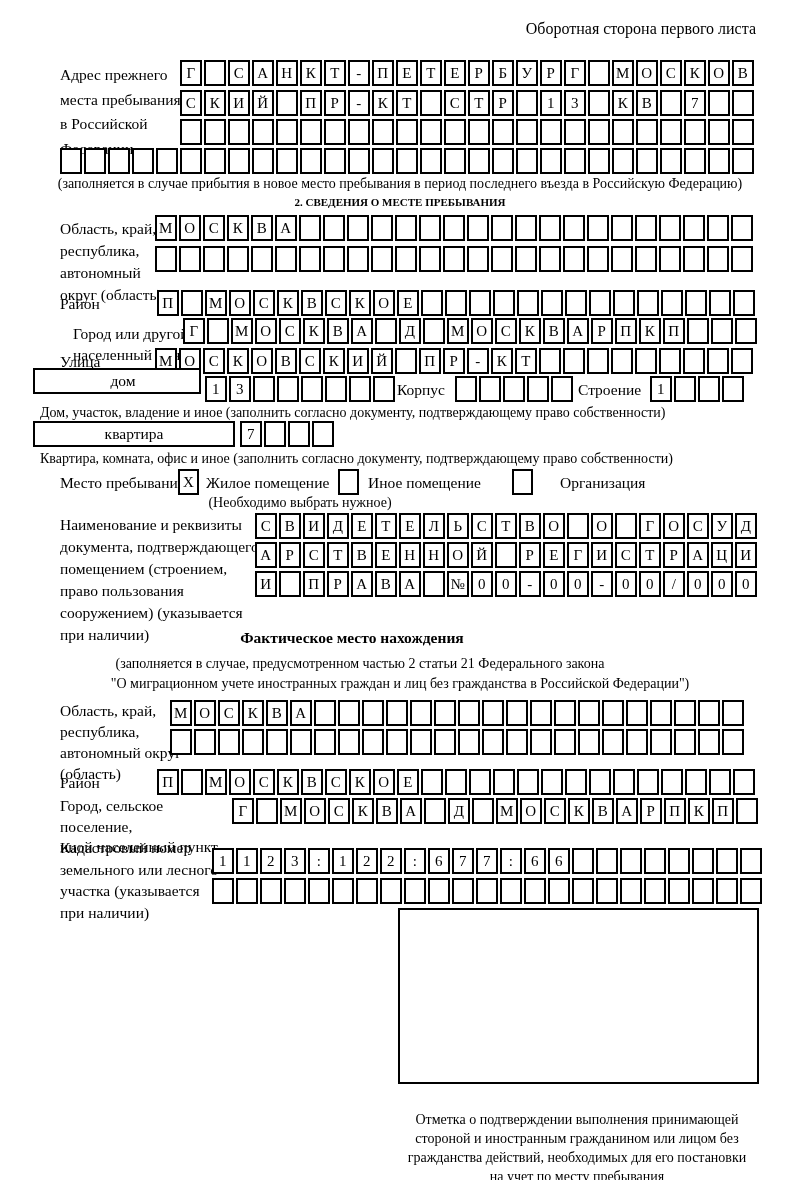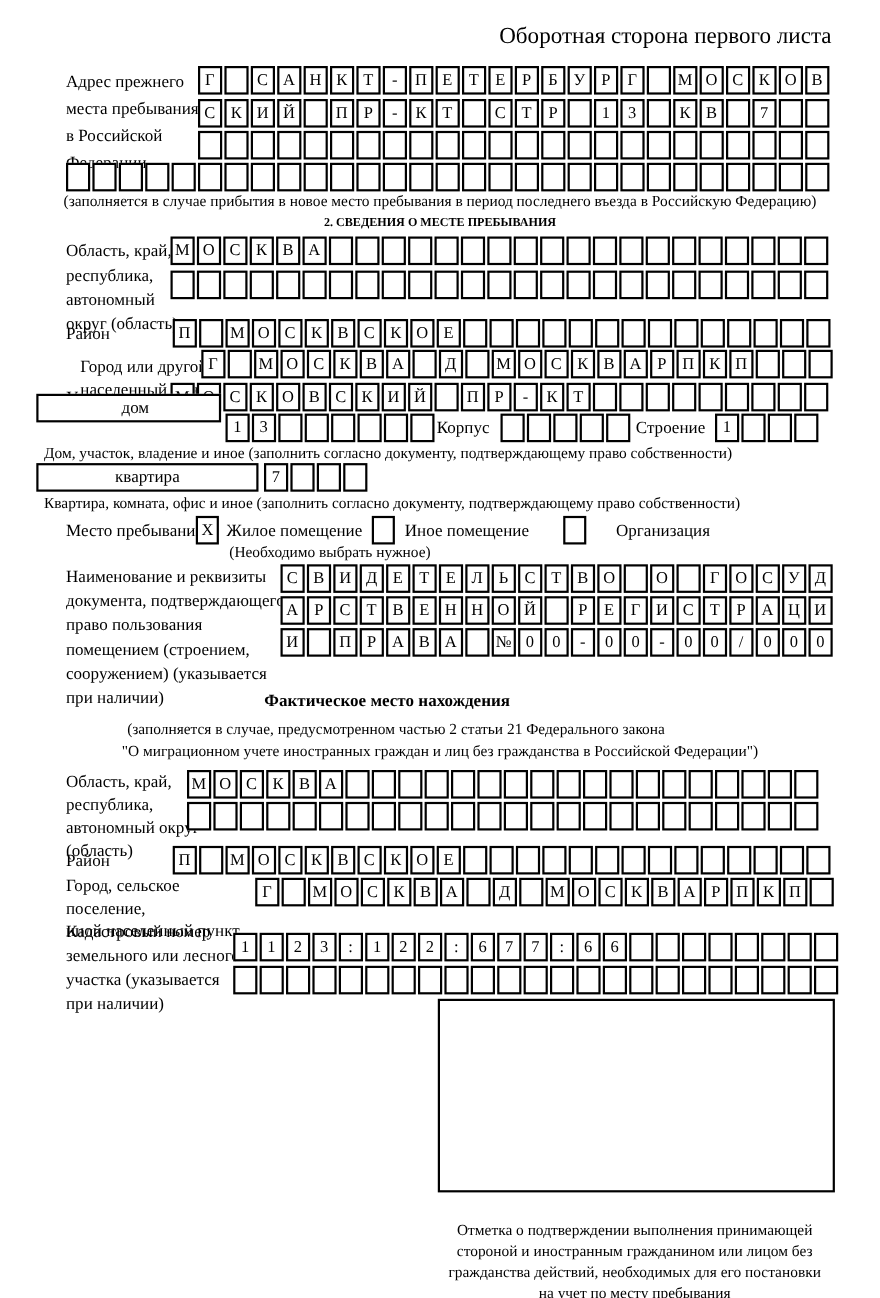--- a/index.html
+++ b/index.html
@@ -30,21 +30,21 @@
     display:flex; align-items:center; justify-content:center;
     font-size:15px; background:#fff;
   }
   .stamp { position:absolute; border:2px solid #000; background:#fff; }
 </style>
 </head>
 <body>
 
 <div id="page">
 
-  <div class="abs" style="top:20px; right:44px; font-size:21px;">Оборотная сторона первого листа</div>
+  <div class="abs" style="top:20px; right:44px; font-size:16px;">Оборотная сторона первого листа</div>
 
   <div class="lbl" style="left:60px; top:63px; line-height:24.5px; width:125px;">
     <div>Адрес прежнего</div>
     <div>места пребывания</div>
     <div>в Российской</div>
     <div>Федерации</div>
   </div>
   <div class="grid" style="left:180px; top:60px;">
       <span class="cell">Г</span>
       <span class="cell"></span>
@@ -301,21 +301,21 @@
       <span class="cell"></span>
       <span class="cell"></span>
       <span class="cell"></span>
       <span class="cell"></span>
       <span class="cell"></span>
       <span class="cell"></span>
       <span class="cell"></span>
       <span class="cell"></span>
     </div>
 
-  <div class="wbox" style="left:33px; top:358px; width:168px;padding-left:12px;">дом</div>
+  <div class="wbox" style="left:33px; top:368px; width:168px;padding-left:12px;">дом</div>
   <div class="grid" style="left:205px; top:376px;">
       <span class="cell">1</span>
       <span class="cell">3</span>
       <span class="cell"></span>
       <span class="cell"></span>
       <span class="cell"></span>
       <span class="cell"></span>
       <span class="cell"></span>
       <span class="cell"></span>
     </div>
@@ -350,22 +350,22 @@
   <div class="lbl" style="left:206px; top:472px;">Жилое помещение</div>
   <div class="cb" style="left:338px; top:469px;"></div>
   <div class="lbl" style="left:368px; top:472px;">Иное помещение</div>
   <div class="cb" style="left:512px; top:469px;"></div>
   <div class="lbl" style="left:560px; top:472px;">Организация</div>
   <div class="cap center" style="left:150px; top:495px; width:300px;">(Необходимо выбрать нужное)</div>
 
   <div class="lbl" style="left:60px; top:514px; line-height:22px; width:200px;">
     <div>Наименование и реквизиты</div>
     <div>документа, подтверждающего</div>
+    <div>помещением (строением,</div>
     <div>право пользования</div>
-    <div>помещением (строением,</div>
     <div>сооружением) (указывается</div>
     <div>при наличии)</div>
   </div>
   <div class="grid" style="left:255px; top:513px;">
       <span class="cell">С</span>
       <span class="cell">В</span>
       <span class="cell">И</span>
       <span class="cell">Д</span>
       <span class="cell">Е</span>
       <span class="cell">Т</span>

